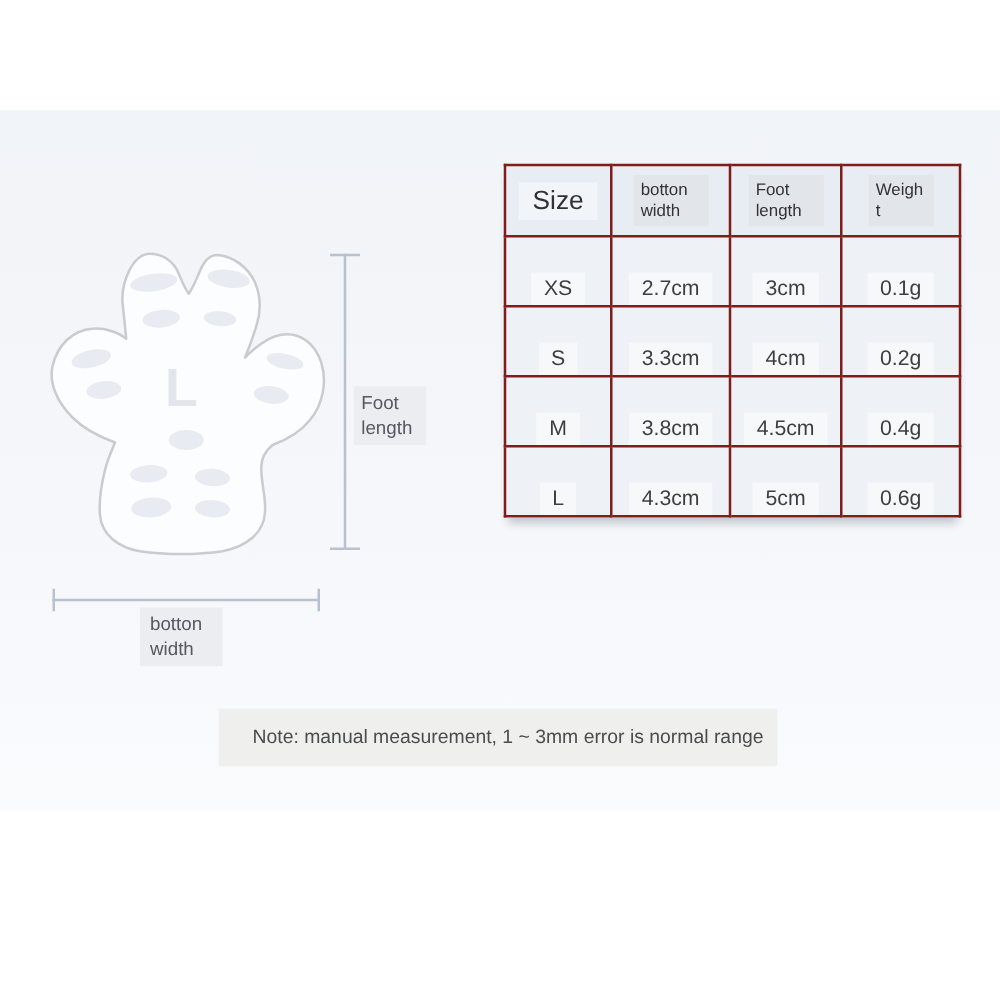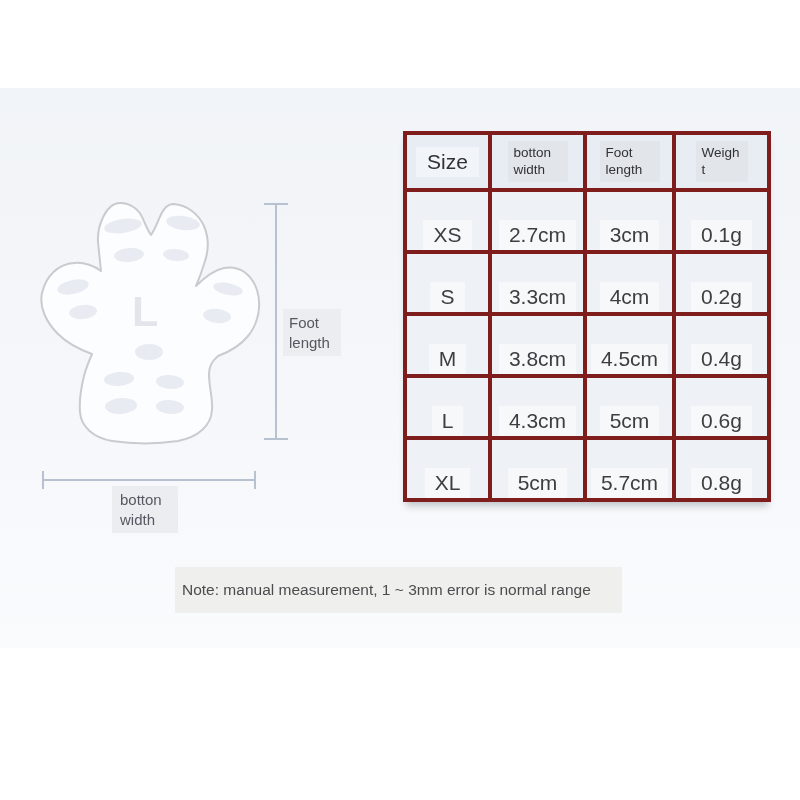--- a/index.html
+++ b/index.html
@@ -47,46 +47,46 @@
   .foot-label  { left: 283px; top: 309px; width: 58px; }
   .width-label { left: 112px; top: 486px; width: 66px; padding-left: 8px; }
 
   
   .size-table {
     position: absolute; left: 403px; top: 131px;
     border-collapse: collapse; table-layout: fixed; width: 364px;
     box-shadow: 0 7px 7px -3px rgba(125, 135, 148, 0.45);
   }
   .size-table td, .size-table th {
-    border: 4px solid #7f1d1d; text-align: center; vertical-align: middle;
+    border: 2px solid #7f1d1d; text-align: center; vertical-align: middle;
     font-weight: normal;
   }
   .size-table thead tr { height: 57px; }
   .size-table tbody tr { height: 52px; }
   .size-table th { background: #e8ecf3; color: #303236; }
   .size-table td { background: #eef1f5; color: #3d3e40; }
   .col-size   { width: 85px; }
   .col-bwidth { width: 95px; }
   .col-flen   { width: 89px; }
   .col-weight { width: 95px; }
   .hp { display: inline-block; }
   .hp-size  { background: #f1f4f8; font-size: 21px; padding: 3px 11px; }
   .hp-small {
     background: #e2e5ea; font-size: 13.5px; line-height: 1.25;
     text-align: left; padding: 4px 6px; width: 60px;
   }
   .hp-break { width: 52px; word-break: break-all; }
   .vp {
-    display: inline-block; background: #f6f8fa; font-size: 21px; padding: 3px 10px; margin-top: 28px;
+    display: inline-block; background: #f6f8fa; font-size: 17px; padding: 3px 10px; margin-top: 28px;
   }
 
   
   .note-bar {
     position: absolute; left: 175px; top: 567px; width: 447px; height: 46px;
-    background: #efefee; display: flex; align-items: center; padding-left: 7px;
+    background: #efefee; display: flex; align-items: center; padding-left: 27px;
     color: #4b4c4e; font-size: 15.5px;
   }
 </style>
 </head>
 <body>
 
 <div class="canvas">
 
   <div class="panel"></div>
 
@@ -162,26 +162,20 @@
         <td><span class="vp">3.8cm</span></td>
         <td><span class="vp">4.5cm</span></td>
         <td><span class="vp">0.4g</span></td>
       </tr>
       <tr>
         <td><span class="vp">L</span></td>
         <td><span class="vp">4.3cm</span></td>
         <td><span class="vp">5cm</span></td>
         <td><span class="vp">0.6g</span></td>
       </tr>
-      <tr>
-        <td><span class="vp">XL</span></td>
-        <td><span class="vp">5cm</span></td>
-        <td><span class="vp">5.7cm</span></td>
-        <td><span class="vp">0.8g</span></td>
-      </tr>
     </tbody>
   </table>
 
   <div class="note-bar">
     <span>Note: manual measurement, 1 ~ 3mm error is normal range</span>
   </div>
 
 </div>
 
 </body></html>

